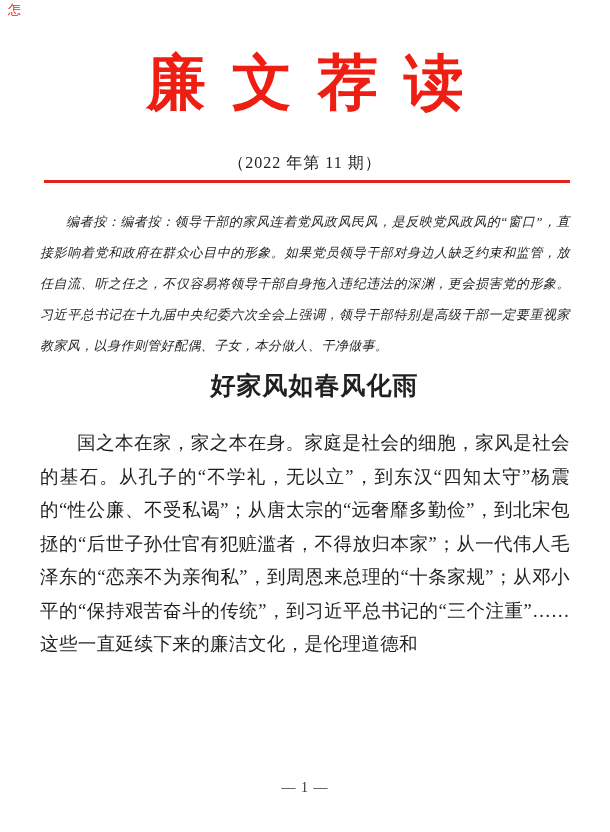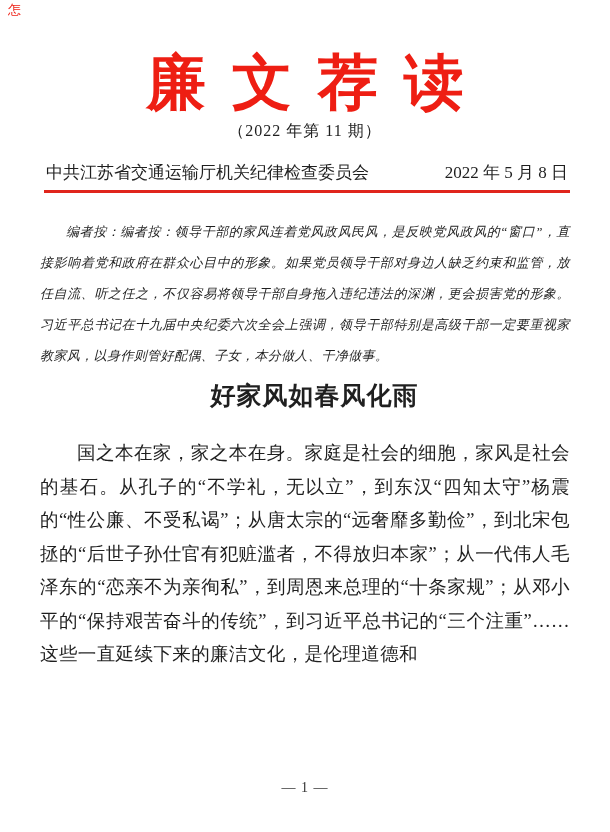--- a/index.html
+++ b/index.html
@@ -24,20 +24,21 @@
     text-align: center;
     font-size: 60px;
     line-height: 74px;
     font-weight: 700;
     color: var(--title-red, #ee1e13);
     letter-spacing: 26px;
     padding-left: 26px; 
     white-space: nowrap;
   }
   .issue-line {
+    margin-top: 32px;
     text-align: center;
     font-size: 16px;
     line-height: 22px;
     letter-spacing: 1px;
   }
   .doc-header {
     display: flex;
     justify-content: space-between;
     align-items: baseline;
     margin: 20px 42px 0 46px;
@@ -87,24 +88,20 @@
 <body>
 
 <div class="page">
 
   <div class="corner-mark">怎</div>
 
   <div class="masthead-title">廉文荐读</div>
 
   <div class="issue-line">（2022 年第 11 期）</div>
 
-  <div class="doc-header">
-    <span>中共江苏省交通运输厅机关纪律检查委员会</span>
-    <span>2022 年 5 月 8 日</span>
-  </div>
 
   <div class="divider"></div>
 
   <div class="editor-note">编者按：编者按：领导干部的家风连着党风政风民风，是反映党风政风的“窗口”，直接影响着党和政府在群众心目中的形象。如果党员领导干部对身边人缺乏约束和监管，放任自流、听之任之，不仅容易将领导干部自身拖入违纪违法的深渊，更会损害党的形象。习近平总书记在十九届中央纪委六次全会上强调，领导干部特别是高级干部一定要重视家教家风，以身作则管好配偶、子女，本分做人、干净做事。</div>
 
   <div class="article-title">好家风如春风化雨</div>
 
   <div class="article-body">国之本在家，家之本在身。家庭是社会的细胞，家风是社会的基石。从孔子的“不学礼，无以立”，到东汉“四知太守”杨震的“性公廉、不受私谒”；从唐太宗的“远奢靡多勤俭”，到北宋包拯的“后世子孙仕官有犯赃滥者，不得放归本家”；从一代伟人毛泽东的“恋亲不为亲徇私”，到周恩来总理的“十条家规”；从邓小平的“保持艰苦奋斗的传统”，到习近平总书记的“三个注重”……这些一直延续下来的廉洁文化，是伦理道德和</div>
 
   <div class="page-number">— 1 —</div>

